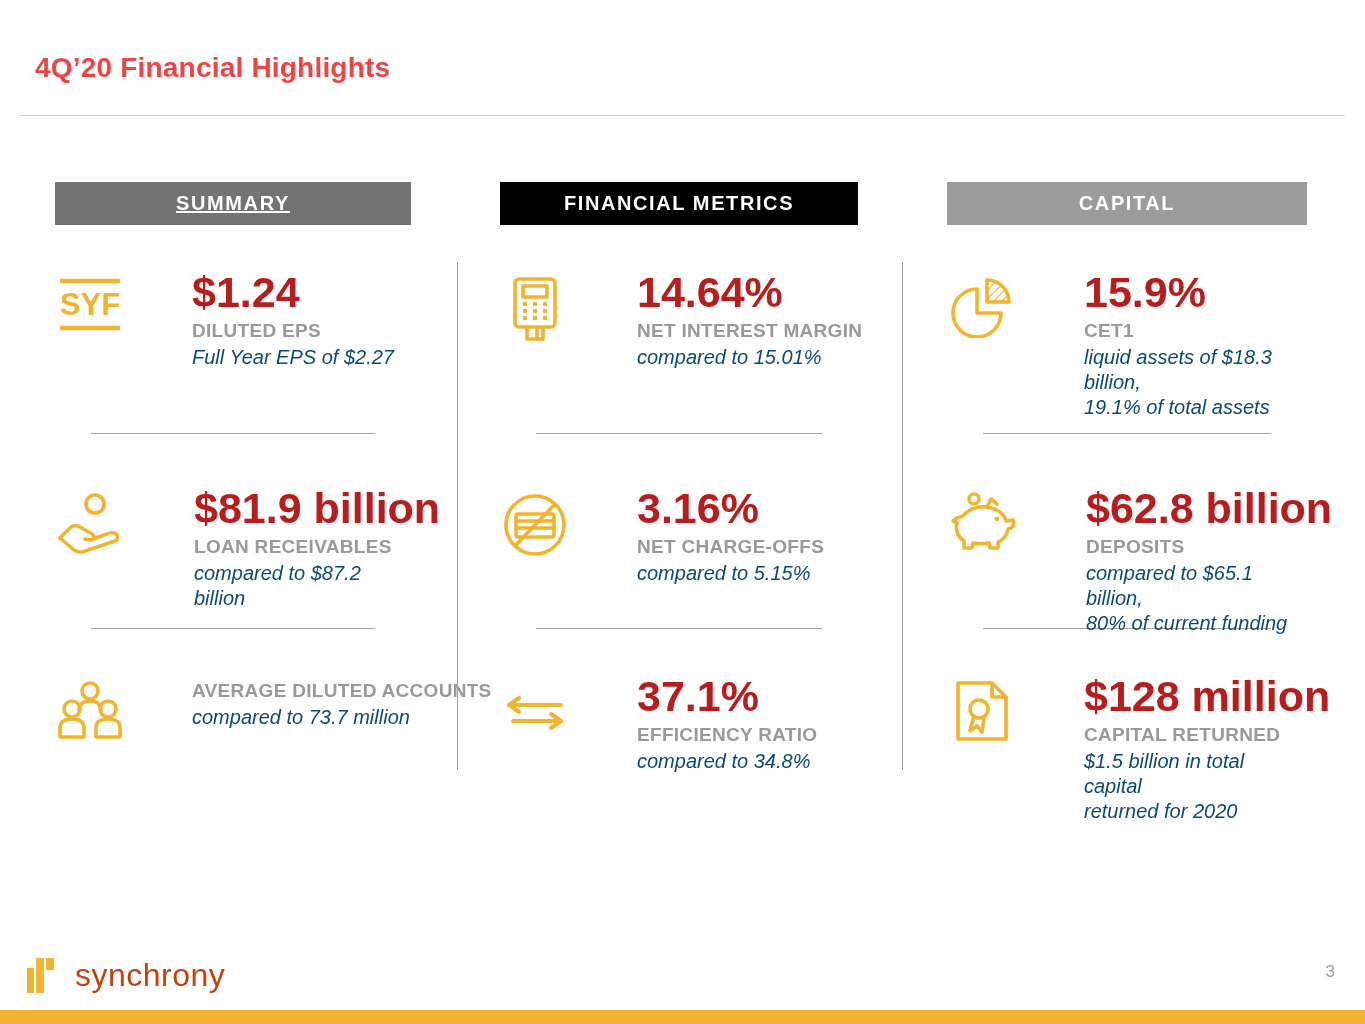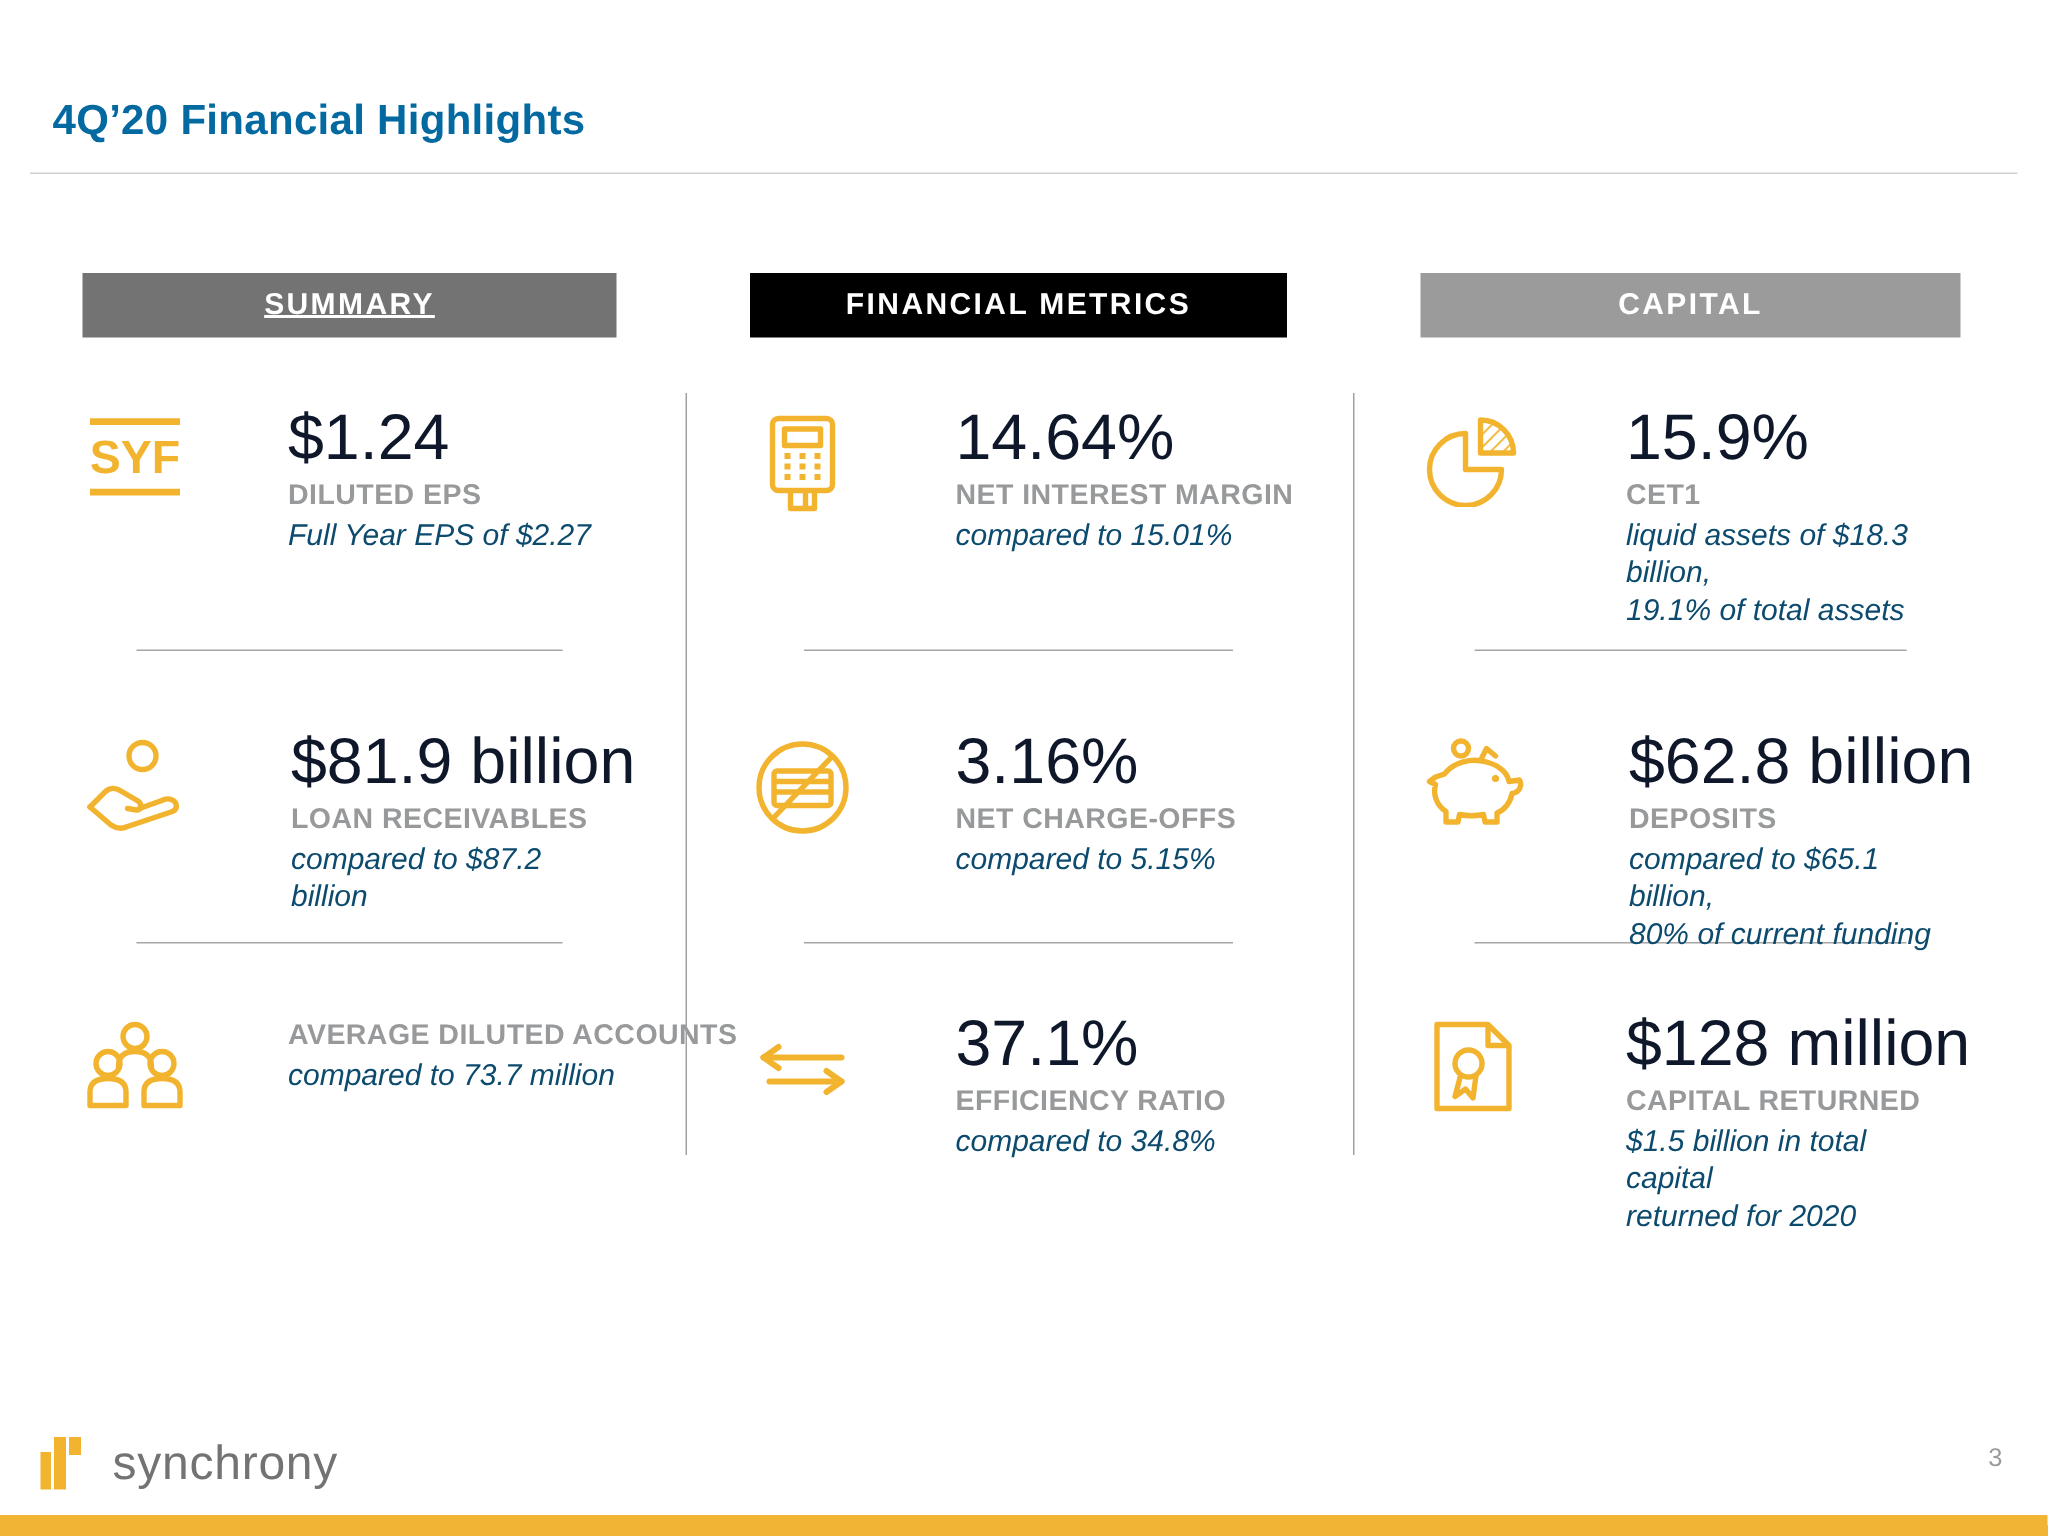--- a/index.html
+++ b/index.html
@@ -2,22 +2,22 @@
 <html><head>
 <meta charset="utf-8">
 <style>
   html,body{margin:0;padding:0;background:#fff;}
   body{
     width:1365px;height:1024px;position:relative;overflow:hidden;
     font-family:"Liberation Sans",sans-serif;
     -webkit-font-smoothing:antialiased;
   }
   .page-title{
-    position:absolute;left:35px;top:64px;
-    font-size:28px;font-weight:600;color:#0369a1;letter-spacing:.2px;
+    position:absolute;left:35px;top:52px;
+    font-size:28px;font-weight:600;color:#ef4444;letter-spacing:.2px;
   }
   .top-rule{position:absolute;left:20px;right:20px;top:115px;height:1px;background:#D1D1D1;}
 
   .columns{
     position:absolute;left:55px;top:182px;width:1252px;
     display:grid;grid-template-columns:356px 358px 360px;column-gap:89px;
   }
   .col-header{
     height:43px;display:flex;align-items:center;justify-content:center;
     color:#fff;font-size:20px;font-weight:700;letter-spacing:1.6px;
@@ -28,36 +28,36 @@
 
   .metric{display:flex;gap:42px;}
   .metric.m1{margin-top:45px;height:163px;}
   .metric.m2{margin-top:52px;height:142px;}
   .metric.m3{margin-top:45px;}
 
   .icon-box{flex:0 0 95px;display:flex;justify-content:center;padding:6px 25px 0 0;box-sizing:border-box;}
   .icon-box svg{display:block;}
 
   .metric-text{min-width:0;}
-  .value{font-size:43px;line-height:44px;font-weight:400;color:#0f172a;white-space:nowrap;}
+  .value{font-size:43px;line-height:44px;font-weight:700;color:#b91c1c;white-space:nowrap;}
   .label{font-size:19px;line-height:24px;font-weight:700;color:#97999B;letter-spacing:.3px;margin-top:5px;white-space:nowrap;}
   .note{font-size:20px;line-height:25px;font-style:italic;color:#0c4a6e;margin-top:2px;white-space:pre-line;}
 
   hr.sep{border:none;border-top:1px solid #A5A5A5;width:80%;margin:0 auto;}
 
   .v-divider{position:absolute;top:262px;height:508px;width:1px;background:#9EA1A3;}
   .v-divider.d1{left:457px;}
   .v-divider.d2{left:902px;}
 
   .logo{position:absolute;left:27px;top:955px;display:flex;align-items:flex-end;}
   .logo-mark{position:relative;width:44px;height:38px;}
   .logo-mark .b1{position:absolute;left:0;bottom:0;width:7px;height:25px;background:#F2B42E;}
   .logo-mark .b2{position:absolute;left:9px;bottom:0;width:8px;height:35px;background:#F2B42E;}
   .logo-mark .b3{position:absolute;left:19px;top:3px;width:8px;height:12px;background:#F2B42E;}
-  .logo-text{font-size:32px;color:#737373;letter-spacing:.5px;line-height:36px;margin-left:4px;}
+  .logo-text{font-size:32px;color:#c2410c;letter-spacing:.5px;line-height:36px;margin-left:4px;}
 
   .page-number{position:absolute;right:30px;top:962px;font-size:17px;color:#9B9B9B;}
   .bottom-bar{position:absolute;left:0;right:0;bottom:0;height:14px;background:#F2B434;}
 </style>
 </head>
 <body>
 
 <div class="page-title">4Q’20 Financial Highlights</div>
 <div class="top-rule"></div>
 

